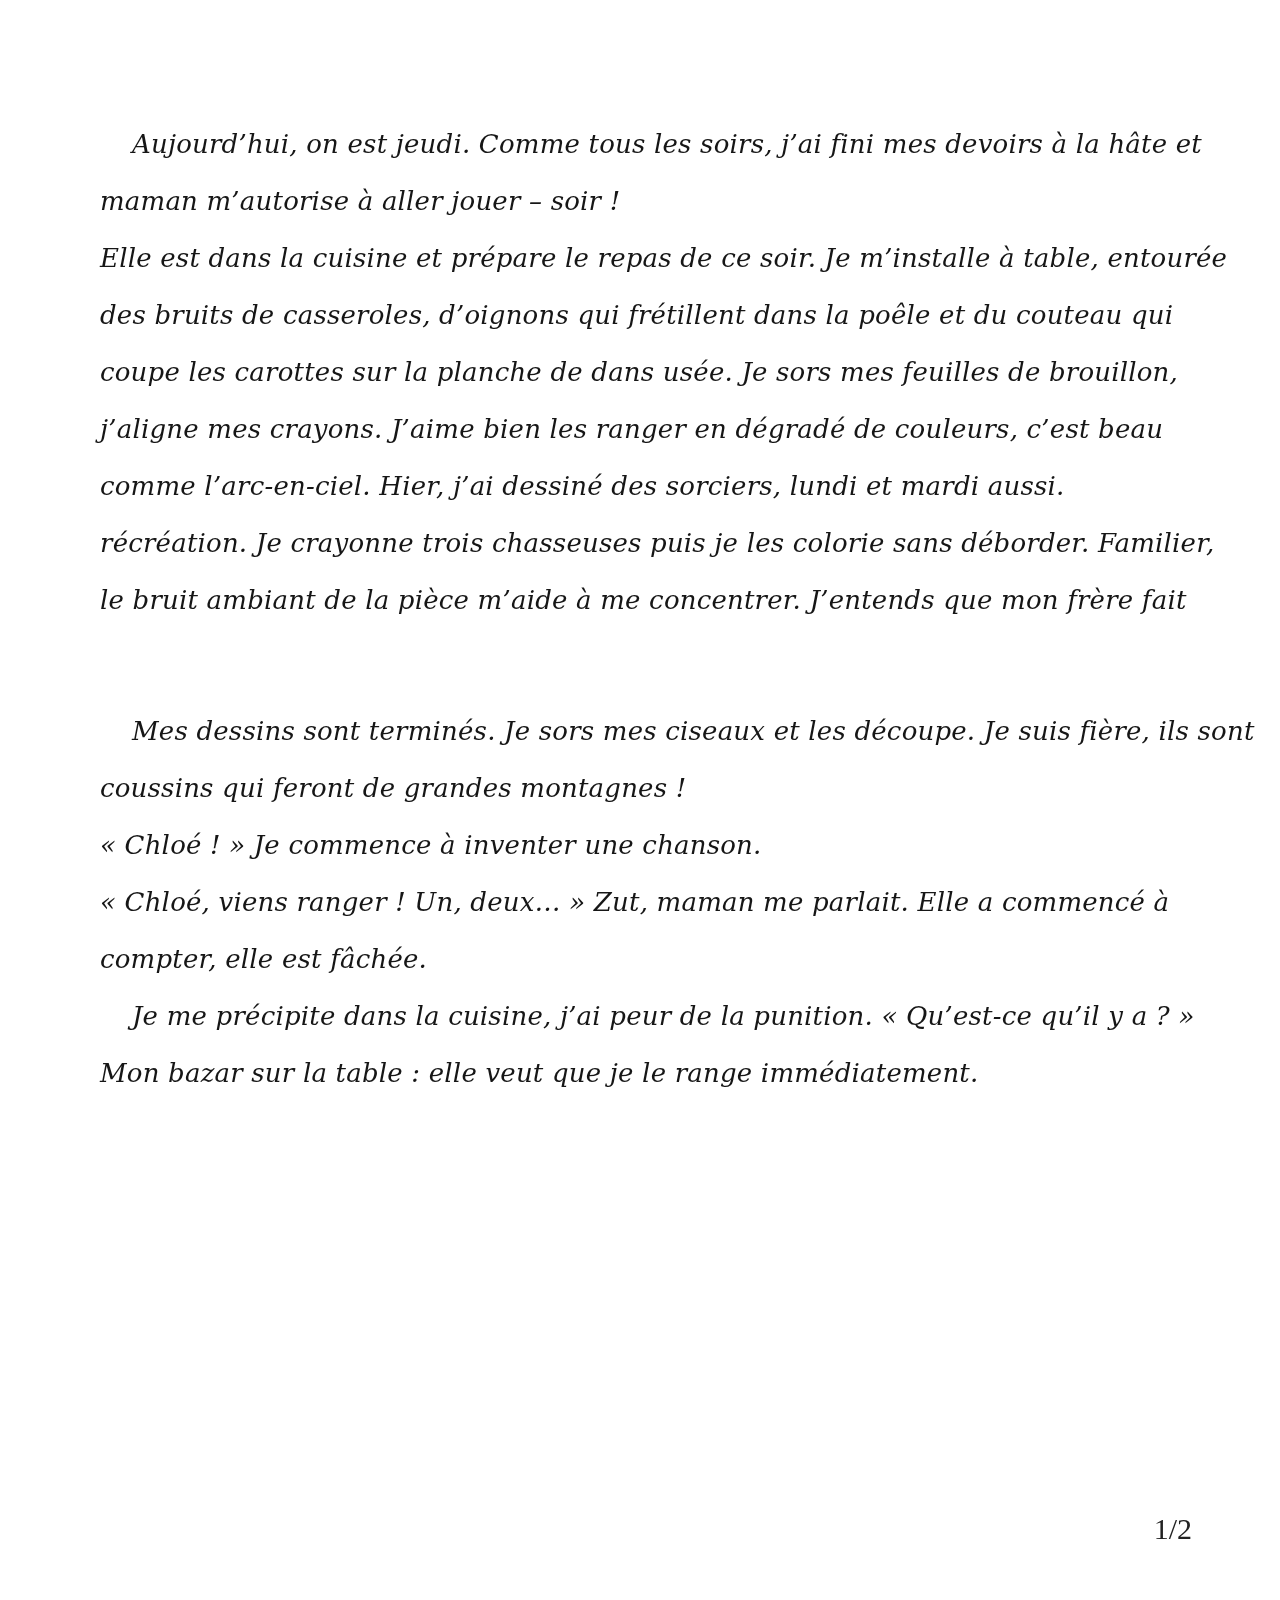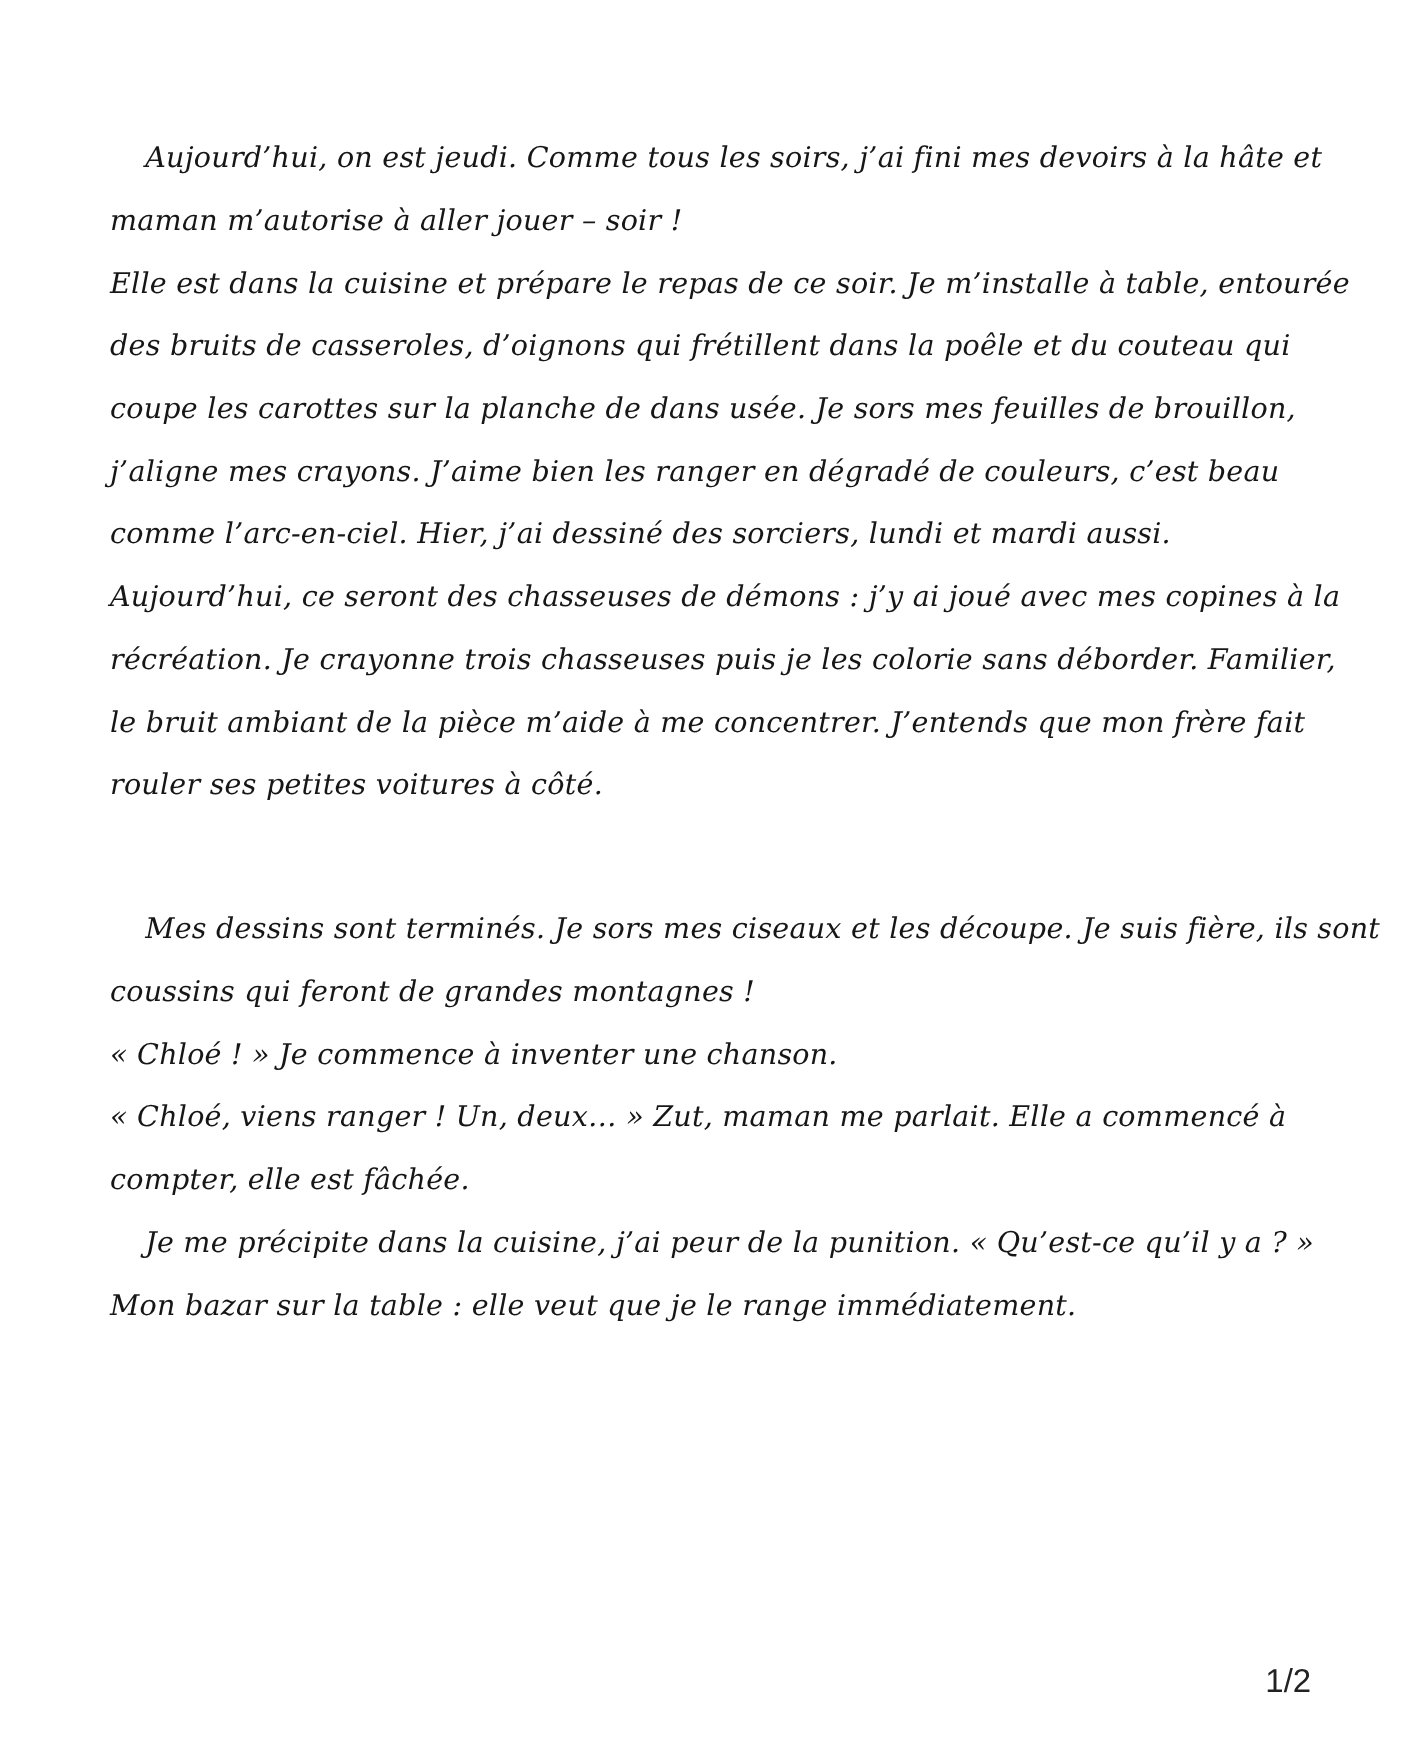--- a/index.html
+++ b/index.html
@@ -34,45 +34,43 @@
   .indent {
     padding-left: 32px;
   }
   .para-gap {
     height: 74px;
   }
   .page-number {
     position: absolute;
     right: 88px;
     bottom: 54px;
-    font-family: Liberation Sans, sans-serif;
+    font-family: Liberation Serif, serif;
     font-style: normal;
     font-size: 30px;
     color: #222222;
   }
 </style>
 </head>
 <body>
 
 <div class="page">
 
   <div class="text-block">
 
     <div>
       <div class="line indent">Aujourd’hui, on est jeudi. Comme tous les soirs, j’ai fini mes devoirs à la hâte et</div>
       <div class="line">maman m’autorise à aller jouer – soir !</div>
       <div class="line">Elle est dans la cuisine et prépare le repas de ce soir. Je m’installe à table, entourée</div>
       <div class="line">des bruits de casseroles, d’oignons qui frétillent dans la poêle et du couteau qui</div>
       <div class="line">coupe les carottes sur la planche de dans usée. Je sors mes feuilles de brouillon,</div>
       <div class="line">j’aligne mes crayons. J’aime bien les ranger en dégradé de couleurs, c’est beau</div>
       <div class="line">comme l’arc-en-ciel. Hier, j’ai dessiné des sorciers, lundi et mardi aussi.</div>
-      <div class="line">Aujourd’hui, ce seront des chasseuses de démons : j’y ai joué avec mes copines à la</div>
       <div class="line">récréation. Je crayonne trois chasseuses puis je les colorie sans déborder. Familier,</div>
       <div class="line">le bruit ambiant de la pièce m’aide à me concentrer. J’entends que mon frère fait</div>
-      <div class="line">rouler ses petites voitures à côté.</div>
     </div>
 
     <div class="para-gap"></div>
 
     <div>
       <div class="line indent">Mes dessins sont terminés. Je sors mes ciseaux et les découpe. Je suis fière, ils sont</div>
       <div class="line">coussins qui feront de grandes montagnes !</div>
       <div class="line">« Chloé ! » Je commence à inventer une chanson.</div>
       <div class="line">« Chloé, viens ranger ! Un, deux… » Zut, maman me parlait. Elle a commencé à</div>
       <div class="line">compter, elle est fâchée.</div>

